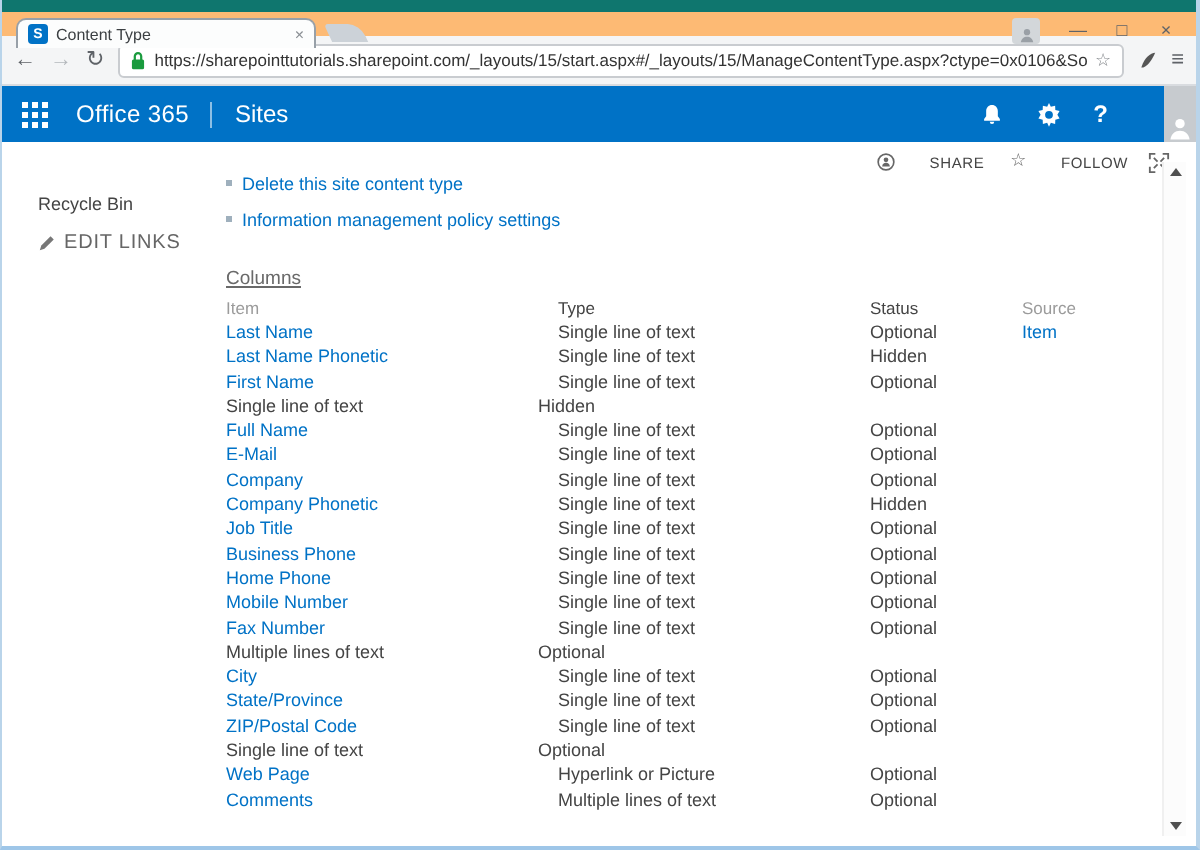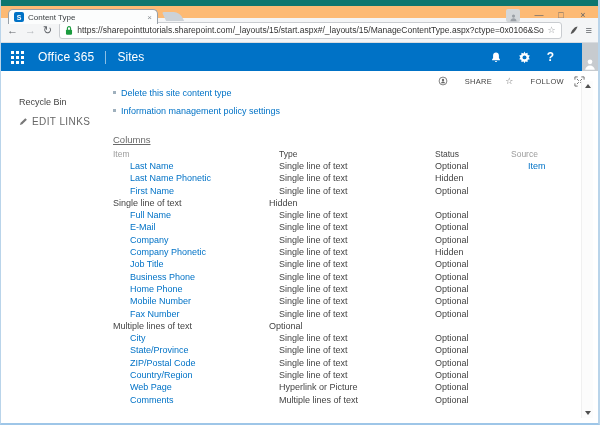--- a/index.html
+++ b/index.html
@@ -72,21 +72,21 @@
   .action-row2 { }
   .columns-heading { margin-top:16px; font-size:9.5px; color:#696969;text-decoration:underline; }
 
   .table { margin-top:4px; }
   .thead { display:flex; font-size:8.5px; color:#9b9b9b; height:11px; }
   .trow { display:flex; font-size:9px; line-height:12.3px; height:12.3px; }
   .c-name { width:166px; flex:none; }
   .c-type { width:156px; flex:none; color:#444; }
   .c-status { width:76px; flex:none; color:#444; }
   .c-source { flex:1; }
-  .cell-link { color:#0072c6; text-decoration:none;margin-left:17px; }
+  .cell-link { color:#0072c6; text-decoration:none; }
   .add-link-row { margin-top:4px; }
 </style>
 </head>
 <body>
 
 <div class="window">
 
   <div class="titlebar">
     <div class="tab">
       <span class="favicon">S</span>
@@ -323,21 +323,20 @@
   </div>
 
   <div class="trow">
     <span class="c-name"><a href="#" class="cell-link">ZIP/Postal Code</a></span>
     <span class="c-type">Single line of text</span>
     <span class="c-status">Optional</span>
     <span class="c-source"><a class="cell-link"></a></span>
   </div>
 
   <div class="trow">
-    <span class="c-name"><a href="#" class="cell-link">Country/Region</a></span>
     <span class="c-type">Single line of text</span>
     <span class="c-status">Optional</span>
     <span class="c-source"><a class="cell-link"></a></span>
   </div>
 
   <div class="trow">
     <span class="c-name"><a href="#" class="cell-link">Web Page</a></span>
     <span class="c-type">Hyperlink or Picture</span>
     <span class="c-status">Optional</span>
     <span class="c-source"><a class="cell-link"></a></span>

